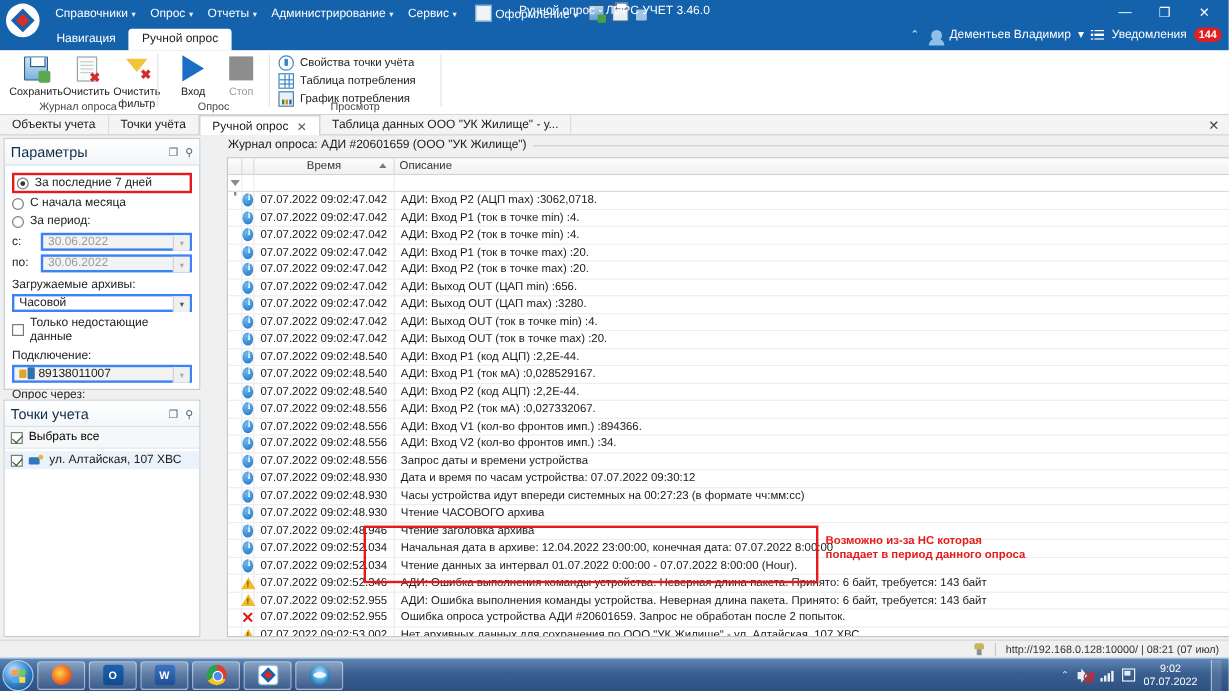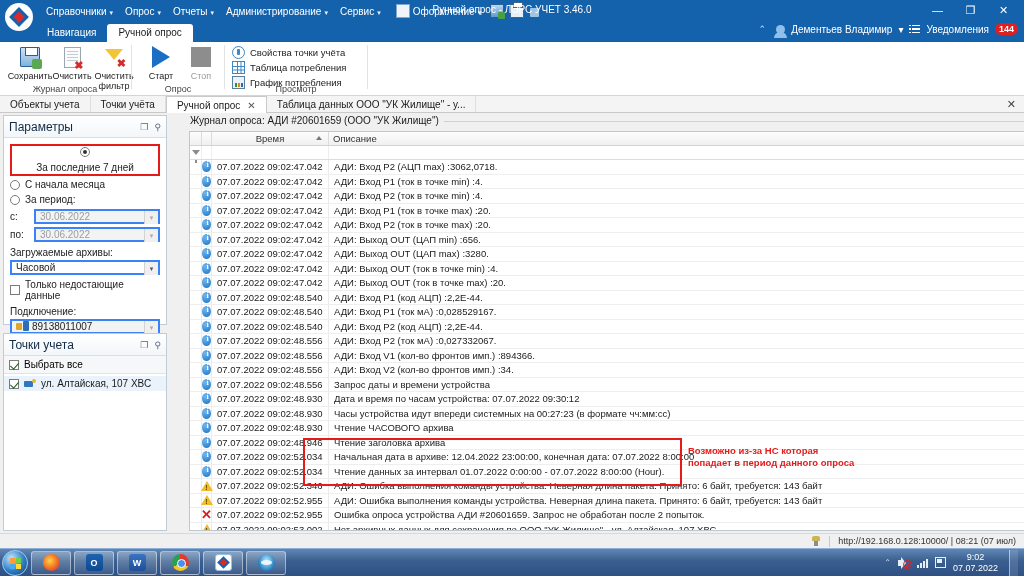--- a/index.html
+++ b/index.html
@@ -393,21 +393,21 @@
       </div>
       <div class="gtitle">Журнал опроса</div>
     </div>
     <div class="rsep" style="left:131px;"></div>
 
     <div class="rgroup" style="left:133px;width:90px;">
       <div class="bigbtn" style="left:2px;">
         <div class="gl">
             <span class="ic-start"></span>
           </div>
-        <div class="lbl">Старт</div>
+        <div class="lbl">Вход</div>
       </div>
       <div class="bigbtn disabled" style="left:42px;">
         <div class="gl">
             <span class="ic-stop"></span>
           </div>
         <div class="lbl">Стоп</div>
       </div>
       <div class="gtitle">Опрос</div>
     </div>
     <div class="rsep" style="left:224px;"></div>
@@ -450,21 +450,21 @@
 
   <div class="leftpane">
 
     <div class="panel" style="top:2px;height:210px;">
       <div class="panel-hdr">
         <span class="ttl">Параметры</span>
         <span class="act">❐</span>
         <span class="act">⚲</span>
       </div>
       <div class="pbody">
-        <div class="radio-row" style="border:2px solid #e51b1b;padding:1px 2px;margin:0 0 3px;flex-direction:column;">
+        <div class="radio-row" style="border:2px solid #e51b1b;padding:1px 2px;margin:0 0 3px;">
           <span class="radio on"></span>
           <span>За последние 7 дней</span>
         </div>
         <div class="radio-row">
           <span class="radio"></span>
           <span>С начала месяца</span>
         </div>
         <div class="radio-row">
           <span class="radio"></span>
           <span>За период:</span>

